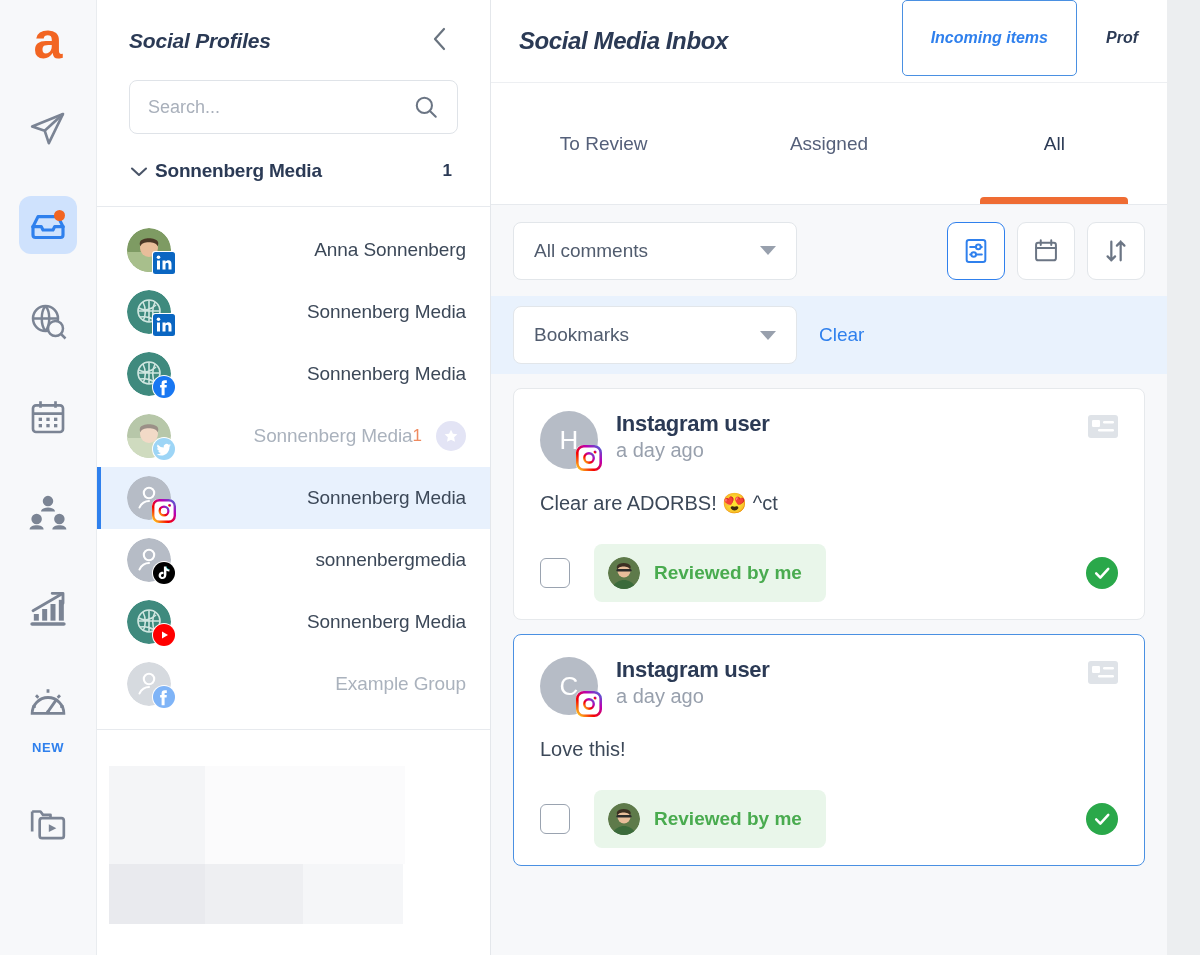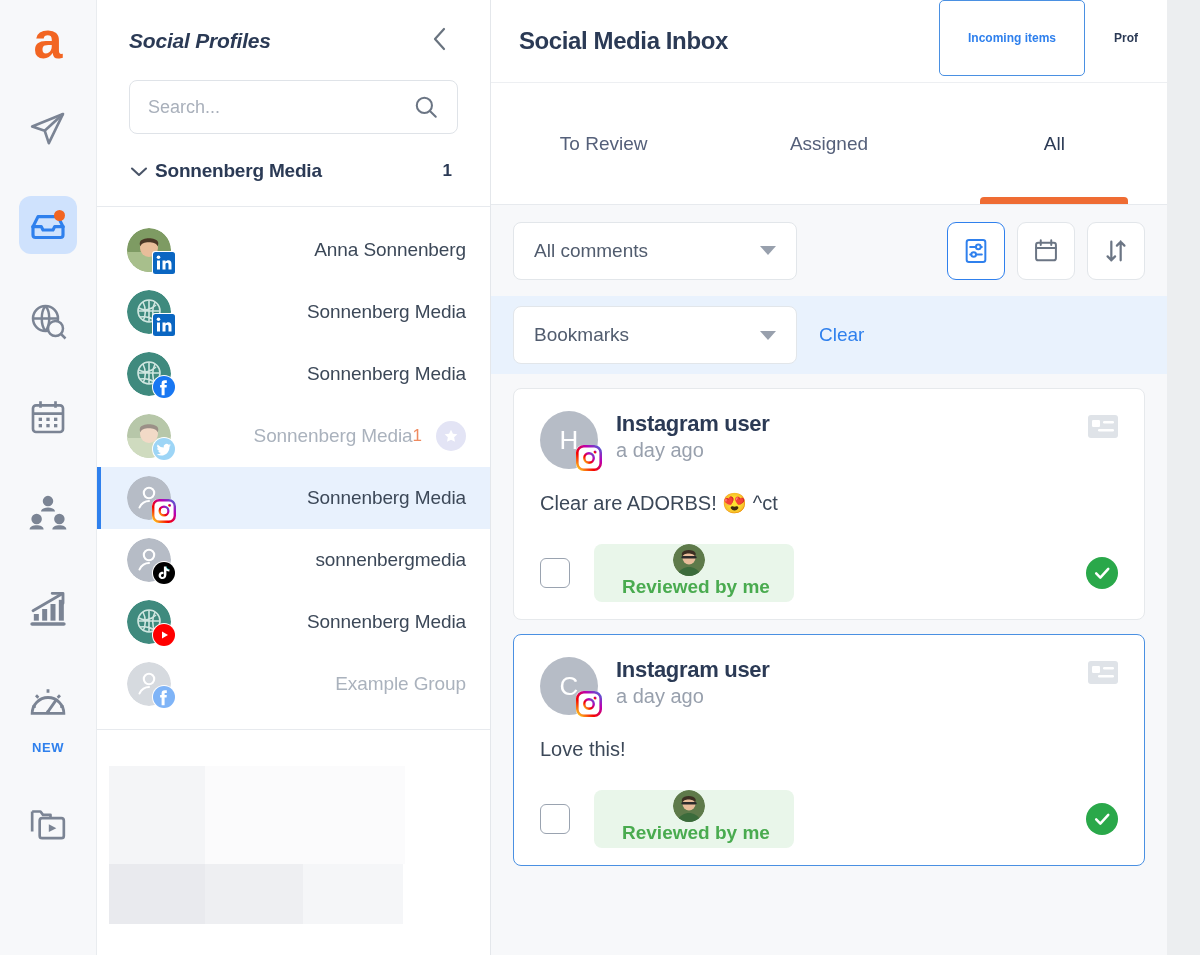--- a/index.html
+++ b/index.html
@@ -105,27 +105,27 @@
   .sb-divider { border-top: 1px solid #e7eaee; margin-top: 14px; }
   .ghost-area { position: relative; height: 160px; margin-top: 18px; }
   .ghost { position: absolute; background: #f4f5f7; }
 
   
   .main { flex: 1; height: 955px; background: #eceef0; position: relative; }
   .main-inner { width: 676px; height: 955px; background: #f7f8fa; position: relative; }
 
   .main-head {
     height: 82px; background: #fff; display: flex; align-items: center;
-    padding-left: 28px; position: relative;
+    padding-left: 28px; position: relative; font-style: italic;
   }
   .main-title { font-size: 24px; font-weight: bold; color: #2b3a55; letter-spacing: -.4px; }
   .hdr-tabs { position: absolute; right: 0; top: 0; height: 82px; display: flex; align-items: flex-start; }
   .hdr-tab {
     height: 76px; display: flex; align-items: center; padding: 0 28px;
-    font-size: 12px; font-weight: bold; cursor: pointer;
+    font-size: 16px; font-weight: bold; cursor: pointer;
     border: 1px solid transparent; background: #fff;
   }
   .hdr-tab.active { color: #2f80ed; border: 1px solid #4a90e2; border-radius: 5px; }
   .hdr-tab.plain { color: #2b3a55; }
 
   .sub-tabs {
     height: 122px; background: #fff; display: flex; align-items: center;
     border-top: 1px solid #edeff2;
     position: relative;
   }
@@ -185,21 +185,21 @@
   .card-av-badge { position: absolute; right: -4px; bottom: -2px; width: 26px; height: 26px; border-radius: 50%; display:flex; align-items:center; justify-content:center; }
   .card-meta { margin-left: 18px; }
   .card-user { font-size: 22px; font-weight: bold; color: #2b3a55; letter-spacing: -.3px; }
   .card-time { font-size: 20px; color: #98a0ad; margin-top: 2px; }
   .card-corner-icon { position: absolute; right: 26px; top: 26px; }
   .card-text { font-size: 20px; color: #3c4858; margin-top: 20px; line-height: 1.4; }
   .card-foot { display: flex; align-items: center; height: 92px; margin-top: 10px; }
   .cb { width: 30px; height: 30px; border: 1px solid #9aa3b0; border-radius: 6px; background:#fff; cursor:pointer; }
   .chip {
     margin-left: 24px; background: #e9f6ea; border-radius: 8px; height: 58px;
-    display: flex; align-items: center; padding: 0 24px 0 14px; flex-direction: column;
+    display: flex; align-items: center; padding: 0 24px 0 14px;
   }
   .chip-av { width: 32px; height: 32px; border-radius: 50%; overflow:hidden; flex:0 0 32px; }
   .chip-text { font-size: 19px; color: #49ab4f; font-weight: bold; margin-left: 14px; }
   .check-circle {
     margin-left: auto; width: 32px; height: 32px; border-radius: 50%;
     background: #2aa84a; display:flex; align-items:center; justify-content:center;
   }
 </style>
 </head>
 <body>

